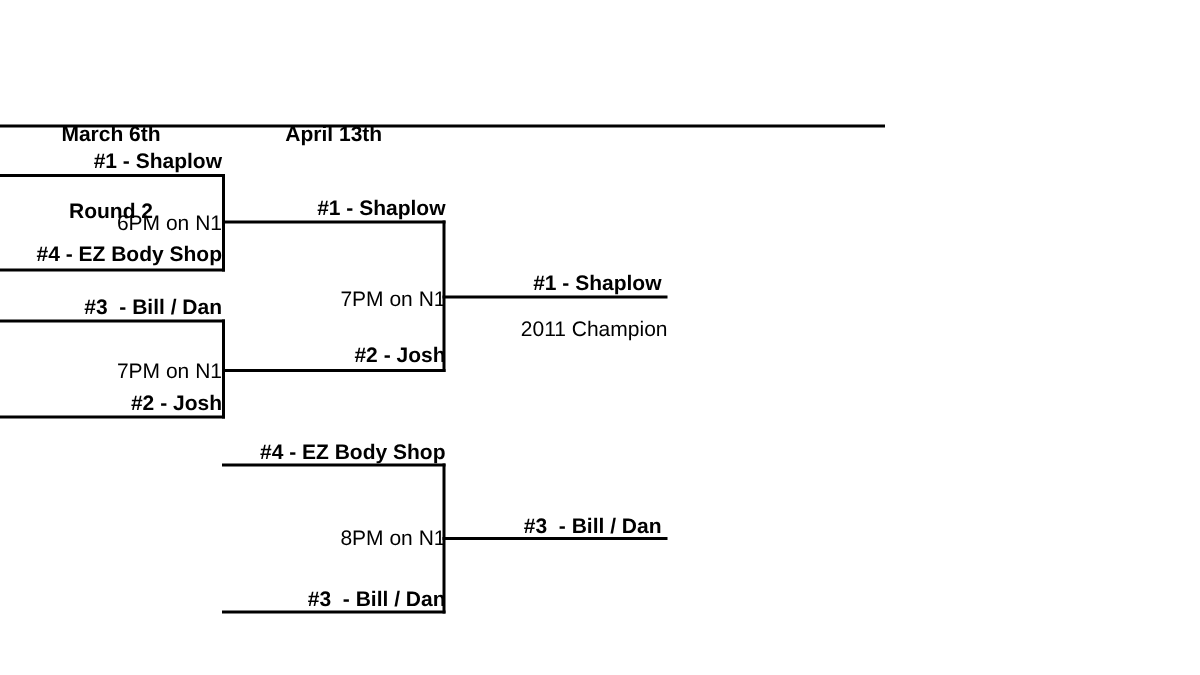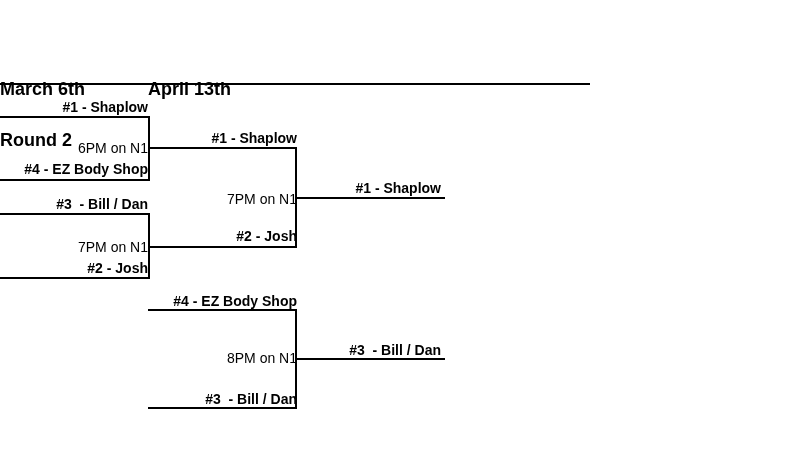--- a/index.html
+++ b/index.html
@@ -19,22 +19,23 @@
     height: 16px;
     line-height: 16px;
     font-size: 14px;
     text-align: right;
     white-space: pre;
   }
   .team { font-weight: bold; }
   .time { font-weight: normal; }
   .hdr {
     position: absolute;
+    text-align: center;
     font-weight: bold;
-    font-size: 18px;
+    font-size: 14px;
     line-height: 17px;
     white-space: pre;
   }
   
   .col1 { left: 0;   width: 148px; }
   .col2 { left: 148px; width: 149px; }
   .col3 { left: 295px; width: 150px; }
   .col3w { left: 291px; width: 150px; }
 </style>
 </head>
@@ -67,20 +68,21 @@
 
   <div class="lbl team col2" style="top:130px;">#1 - Shaplow</div>
   <div class="hline" style="left:148px; top:147px; width:149px;"></div>
   <div class="lbl time col2" style="top:191px;">7PM on N1</div>
   <div class="lbl team col2" style="top:228px;">#2 - Josh</div>
   <div class="hline" style="left:148px; top:246px; width:149px;"></div>
   <div class="vline" style="left:295px; top:147px; height:101px;"></div>
 
   <div class="lbl team col3w" style="top:180px;">#1 - Shaplow</div>
   <div class="hline" style="left:295px; top:197px; width:150px;"></div>
+  <div class="lbl time col3" style="top:211px;">2011 Champion</div>
 
   <div class="lbl team col2" style="top:293px;">#4 - EZ Body Shop</div>
   <div class="hline" style="left:148px; top:309px; width:149px;"></div>
   <div class="lbl time col2" style="top:350px;">8PM on N1</div>
   <div class="lbl team col2" style="top:391px;">#3  - Bill / Dan</div>
   <div class="hline" style="left:148px; top:407px; width:149px;"></div>
   <div class="vline" style="left:295px; top:309px; height:100px;"></div>
 
   <div class="lbl team col3w" style="top:342px;">#3  - Bill / Dan</div>
   <div class="hline" style="left:295px; top:358px; width:150px;"></div>

